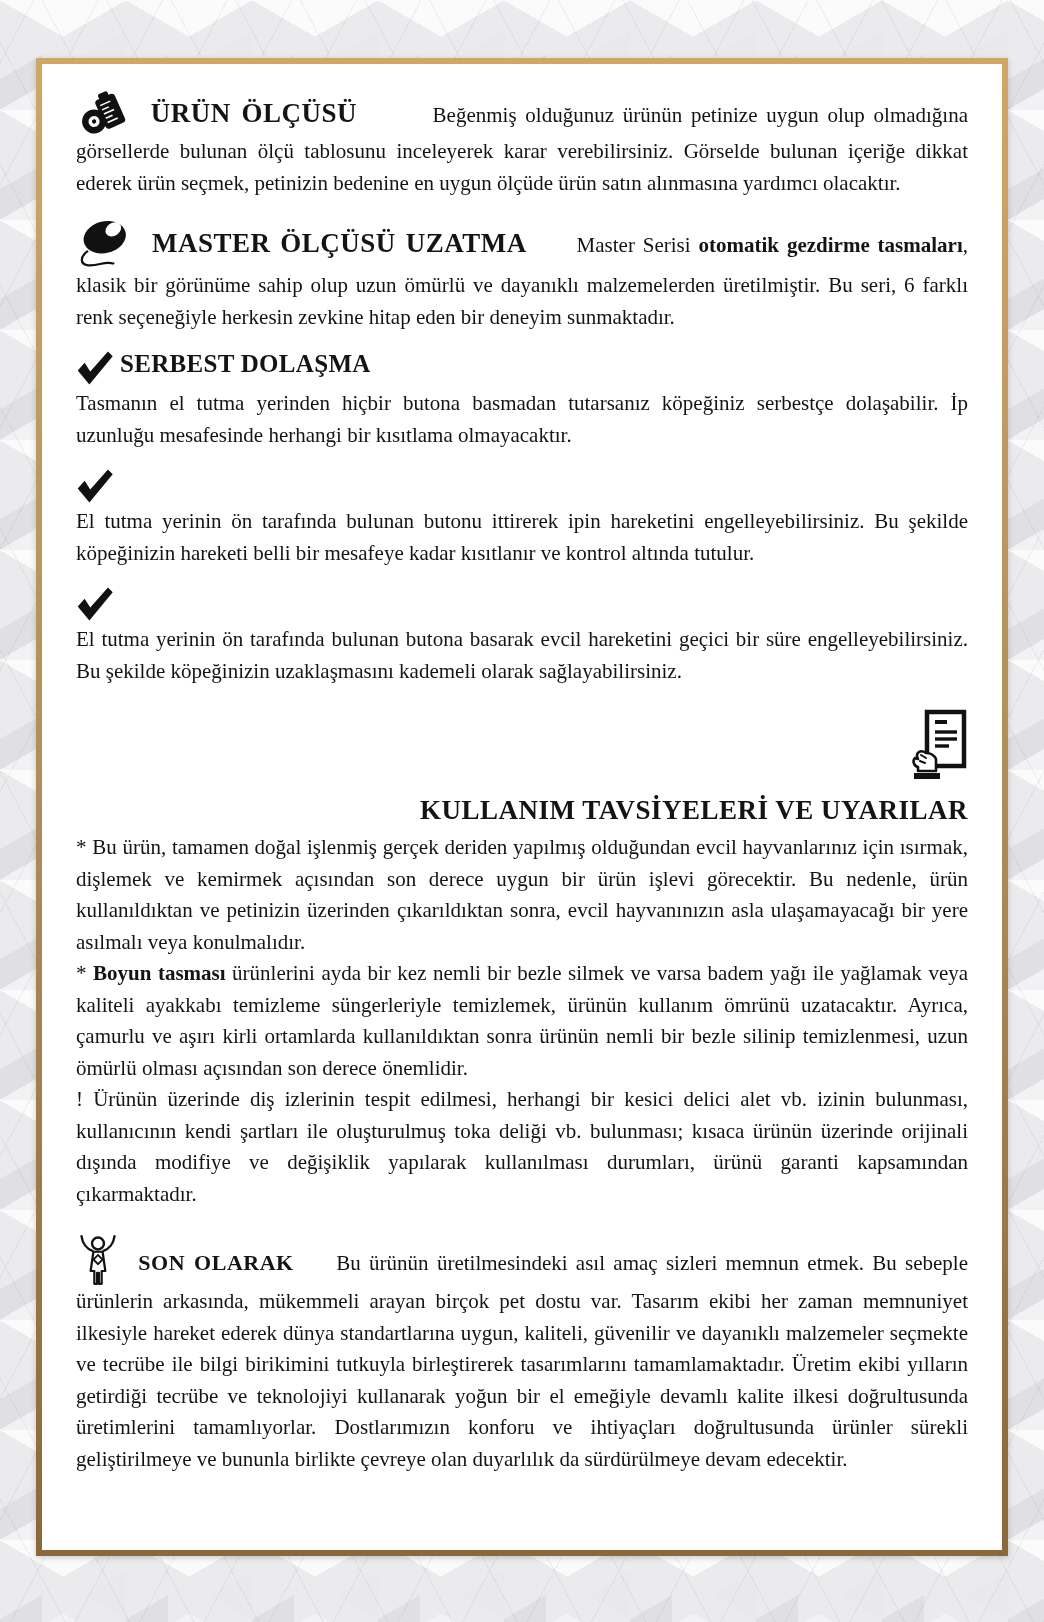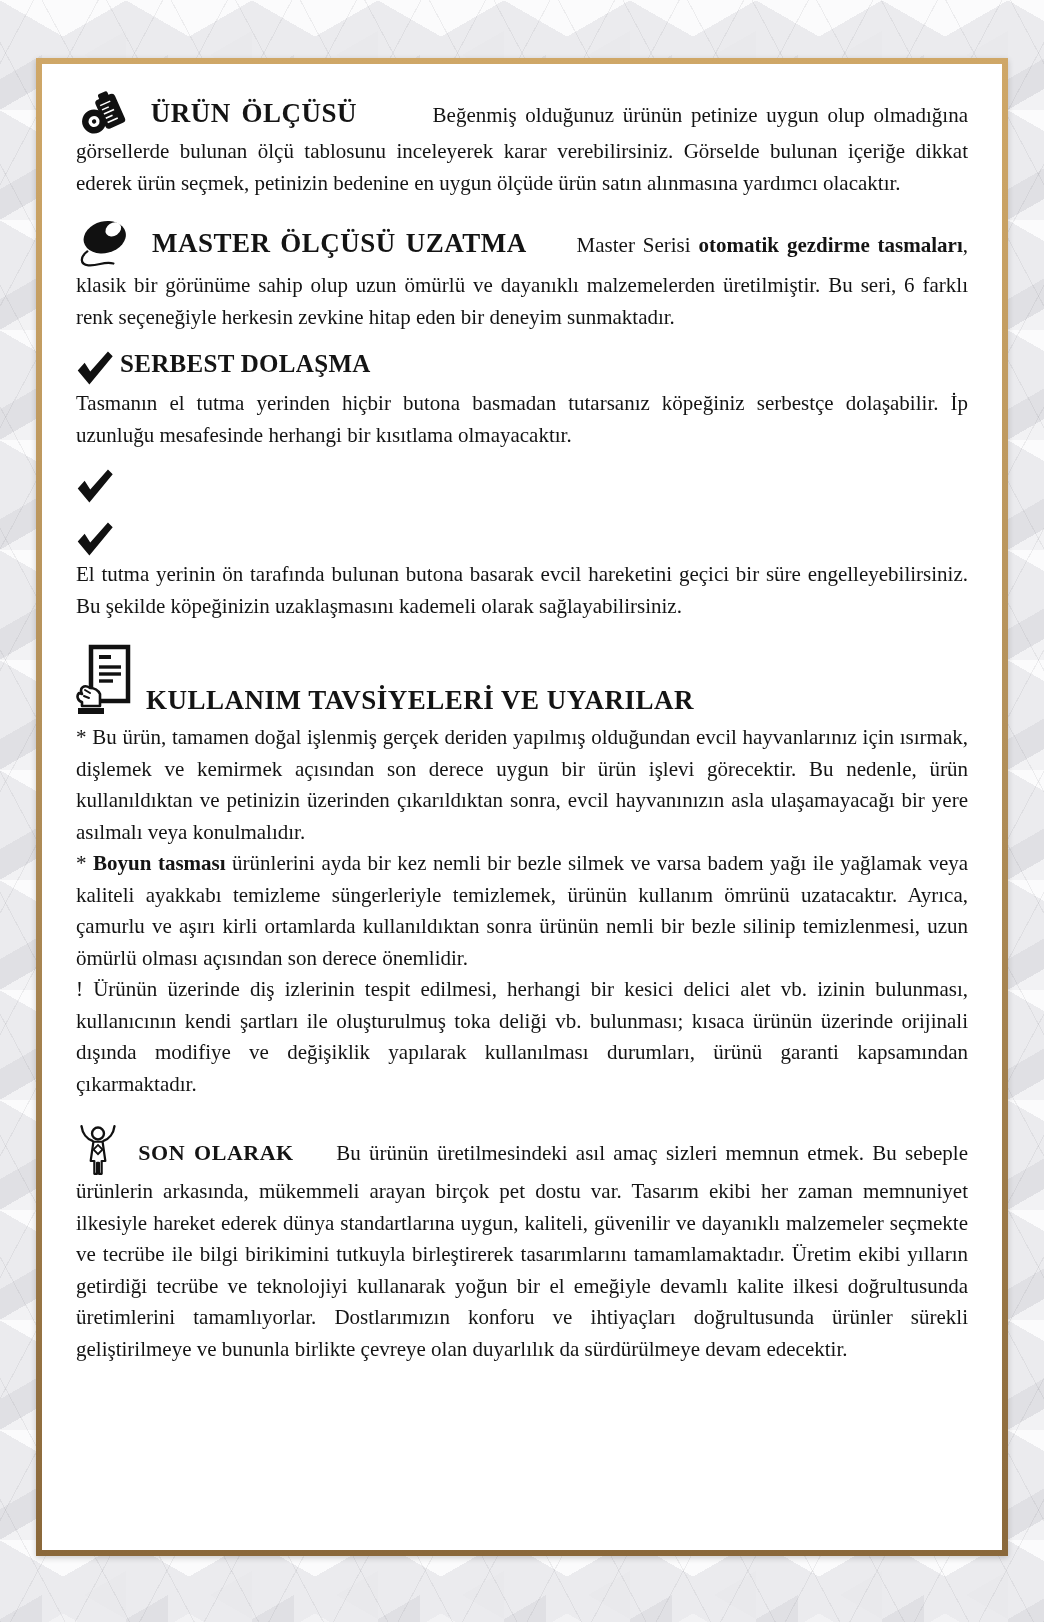--- a/index.html
+++ b/index.html
@@ -62,21 +62,21 @@
   .icon.inline-icon { margin-right: 10px; vertical-align: -10px; }
   .gap { display: inline-block; height: 1px; }
   .g60 { width: 58px; }
   .g30 { width: 26px; }
   .g38 { width: 34px; }
   .head-row {
     display: flex;
     gap: 6px;
     margin: 0 0 2px 0;
   }
-  .head-row.doc-row { align-items: flex-end; gap: 14px; margin-bottom: 6px; }
+  .head-row.doc-row { align-items: flex-end; gap: 14px; margin-bottom: 6px; flex-direction: column; }
   .bold { font-weight: bold; }
   svg { display: block; }
 </style>
 </head>
 <body>
 
 <div class="backdrop"></div>
 
 <div class="frame">
   <div class="content">
@@ -137,20 +137,21 @@
     </div>
 
     <div class="section">
       <div class="head-row">
         <span class="icon">
           <svg width="38" height="36" viewBox="0 0 44 40">
             <path d="M2 23 L10 14 L16.5 24 L37 1 L42.5 6.5 L15.5 39 Z" fill="#111"></path>
           </svg>
         </span>
       </div>
+      <p class="para">El tutma yerinin ön tarafında bulunan butonu ittirerek ipin hareketini engelleyebilirsiniz. Bu şekilde köpeğinizin hareketi belli bir mesafeye kadar kısıtlanır ve kontrol altında tutulur.</p>
     </div>
 
     <div class="section">
       <div class="head-row">
         <span class="icon">
           <svg width="38" height="36" viewBox="0 0 44 40">
             <path d="M2 23 L10 14 L16.5 24 L37 1 L42.5 6.5 L15.5 39 Z" fill="#111"></path>
           </svg>
         </span>
       </div>

